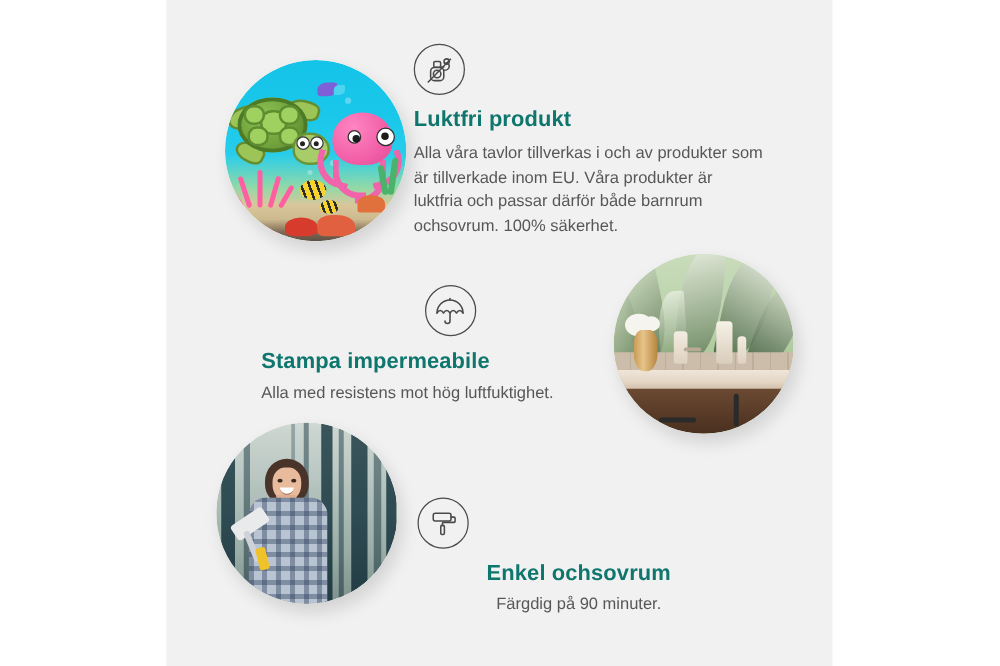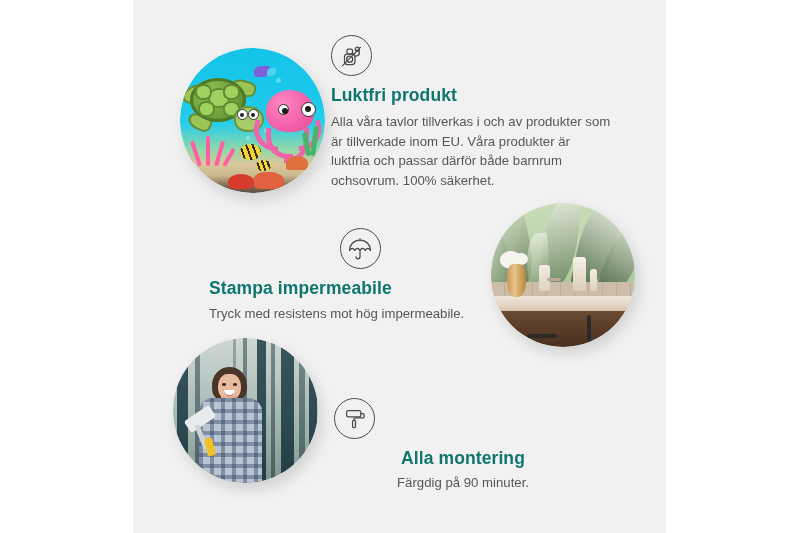--- a/index.html
+++ b/index.html
@@ -512,31 +512,31 @@
         <svg width="26" height="26" viewBox="0 0 26 26" aria-hidden="true">
           <g fill="none" stroke="#4a4a4a" stroke-width="1.25" stroke-linecap="round" stroke-linejoin="round">
             <path d="M2.6 14.4a10.4 10.4 0 0 1 20.8 0"></path>
             <path d="M2.6 14.4c1.7-2.6 3.5-2.6 5.2 0 1.7-2.6 3.5-2.6 5.2 0 1.7-2.6 3.5-2.6 5.2 0 1.7-2.6 3.5-2.6 5.2 0"></path>
             <path d="M13 14.4v6.4a2 2 0 0 1-4 0"></path>
             <path d="M13 4v-1.2"></path>
           </g>
         </svg>
       </div>
       <div class="feature-title nowrap">Stampa impermeabile</div>
-      <div class="feature-desc nowrap">Tryck med resistens mot hög impermeabile.</div>
+      <div class="feature-desc nowrap">Alla med resistens mot hög luftfuktighet.</div>
     </div>
 
     <div class="feature" id="feature-install">
       <div class="icon-circle">
         <svg width="26" height="26" viewBox="0 0 26 26" aria-hidden="true">
           <g fill="none" stroke="#4a4a4a" stroke-width="1.25" stroke-linecap="round" stroke-linejoin="round">
             <rect x="4.6" y="4.6" width="14.2" height="6.2" rx="1.6"></rect>
             <path d="M18.8 7.7h2.3a1 1 0 0 1 1 1v2.2a1 1 0 0 1-1 1h-8.2a1 1 0 0 0-1 1v1.4"></path>
             <rect x="10.6" y="14.3" width="2.9" height="7.3" rx="1"></rect>
           </g>
         </svg>
       </div>
-      <div class="feature-title nowrap">Alla montering</div>
+      <div class="feature-title nowrap">Enkel ochsovrum</div>
       <div class="feature-desc nowrap">Färgdig på 90 minuter.</div>
     </div>
 
   </div>
 </div>
 
 </body></html>

